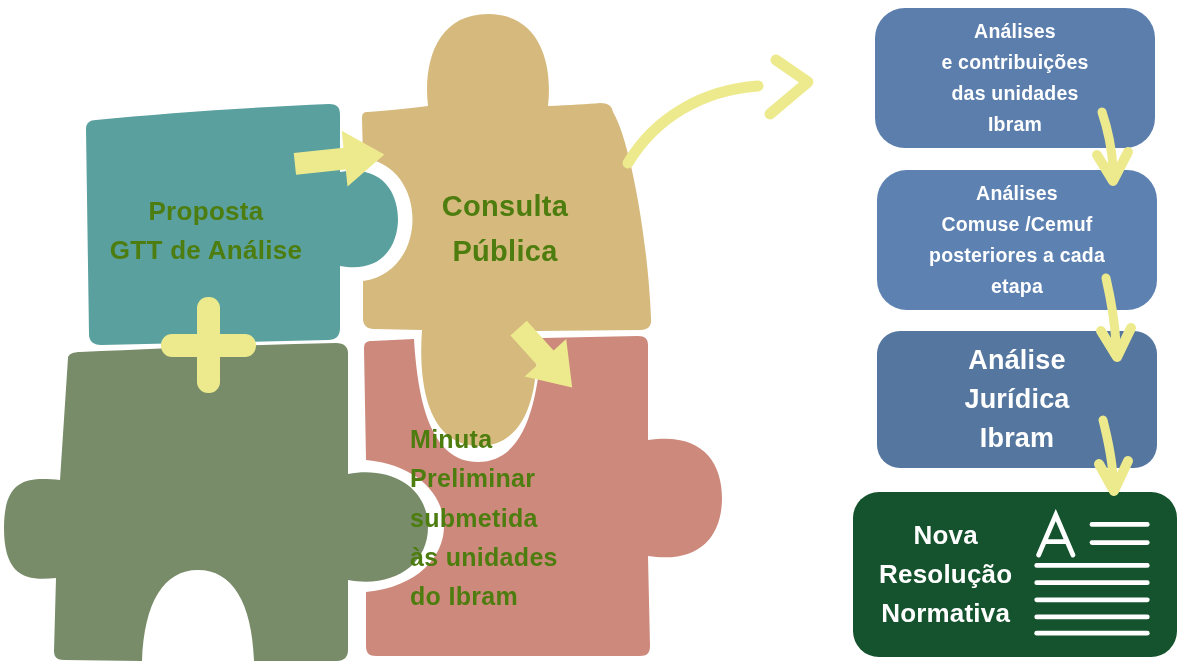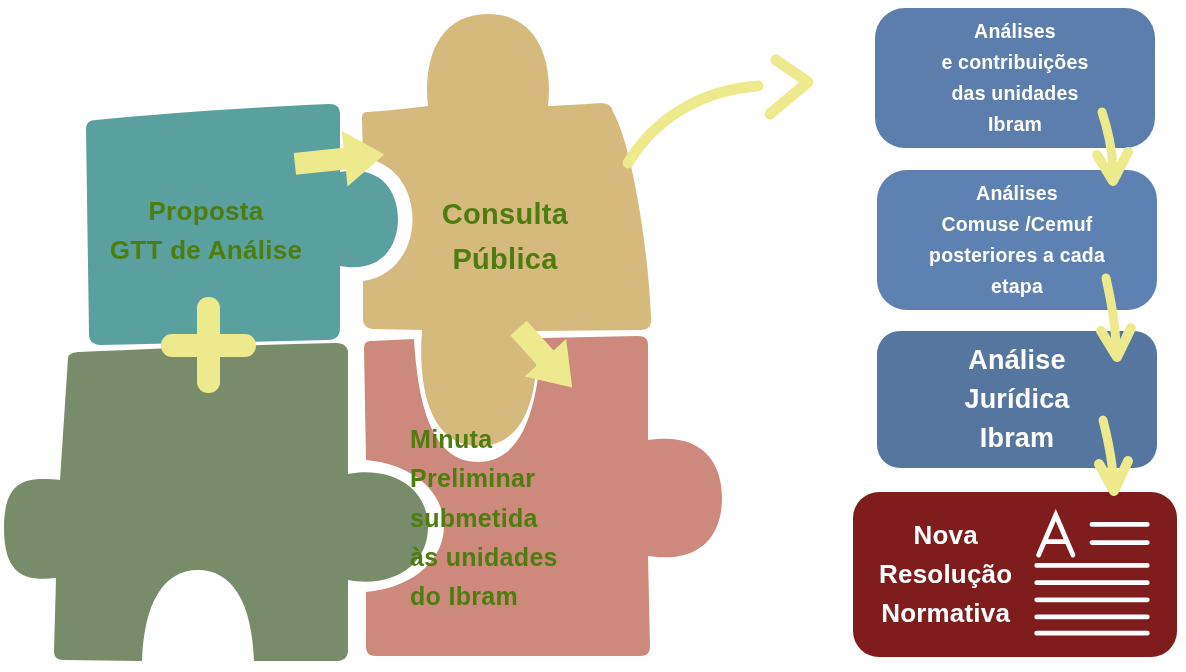--- a/index.html
+++ b/index.html
@@ -40,21 +40,21 @@
 
   <div class="flow-box" style="left: 877px; top: 170px; width: 280px; height: 140px; font-size: 19.5px; line-height: 1.58; background-color: rgb(93, 130, 178);">Análises
 Comuse /Cemuf
 posteriores a cada
 etapa</div>
 
   <div class="flow-box" style="left: 877px; top: 331px; width: 280px; height: 137px; font-size: 27px; line-height: 1.45; background-color: rgb(84, 118, 159); border-radius: 23px;">Análise
 Jurídica
 Ibram</div>
 
-  <div class="flow-box final" style="left: 853px; top: 492px; width: 324px; height: 165px; font-size: 26px; line-height: 1.5; background-color: #7f1d1d;">
+  <div class="flow-box final" style="left: 853px; top: 492px; width: 324px; height: 165px; font-size: 26px; line-height: 1.5; background-color: #14532d;">
     <span class="box-label">Nova
 Resolução
 Normativa</span>
     <svg class="doc-icon" width="122" height="132" viewBox="0 0 128 134">
       <g stroke="#ffffff" stroke-width="5" fill="none" stroke-linecap="round">
         <path d="M8,46 L26,4 L44,46 M14,32 H38"></path>
         <path d="M64,14 H122"></path>
         <path d="M64,33 H122"></path>
         <path d="M6,57 H122"></path>
         <path d="M6,75 H122"></path>
@@ -127,21 +127,21 @@
     </g>
     <g fill="none" stroke-linecap="round" stroke-linejoin="round">
       <path stroke-width="9" d="M1103,420 C1108,440 1112,458 1113,477" stroke="#edea8e"></path>
       <path stroke-width="10" d="M1099,464 L1114,491 L1128,461" stroke="#edea8e"></path>
     </g>
   </svg>
 
   <div class="plabel" style="left:86px;top:192px;width:240px;font-size:26px;line-height:1.5;">Proposta
 GTT de Análise</div>
 
-  <div class="plabel" style="left:380px;top:192px;width:250px;font-size:29px;line-height:1.55;">Consulta
+  <div class="plabel" style="left:380px;top:184px;width:250px;font-size:29px;line-height:1.55;">Consulta
 Pública</div>
 
 
   <div class="plabel right" style="left:410px;top:420px;width:218px;font-size:25px;line-height:1.57;">Minuta
 Preliminar
 submetida
 às unidades
 do Ibram</div>
 
 </div>

